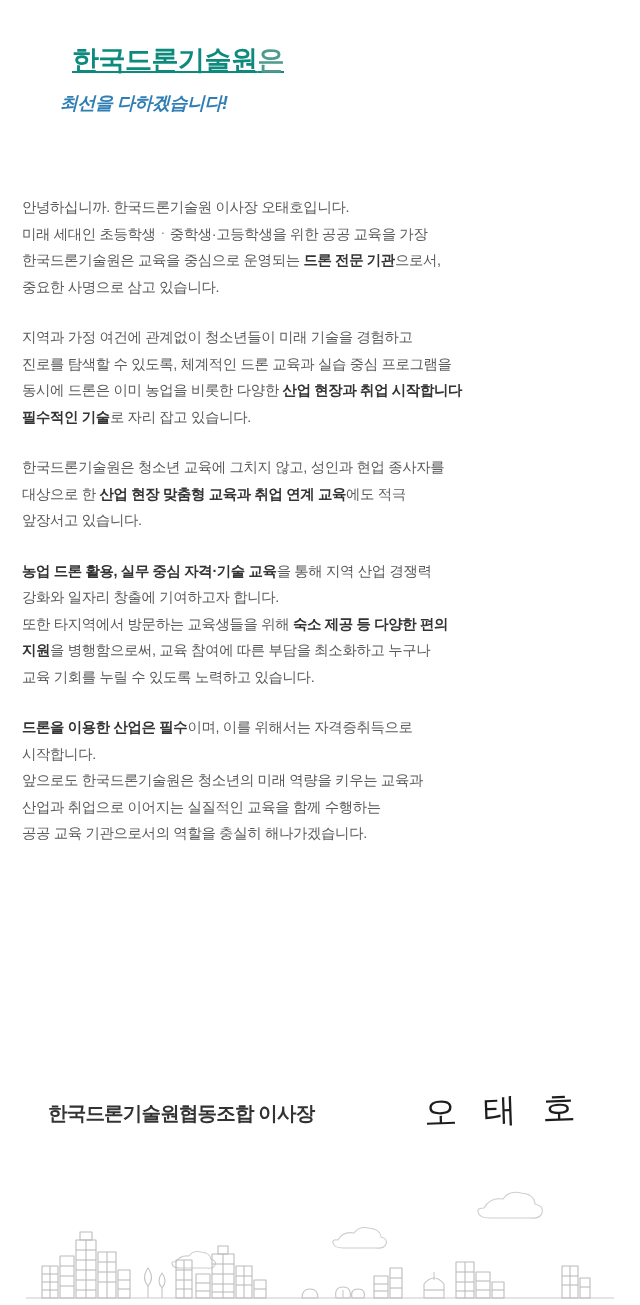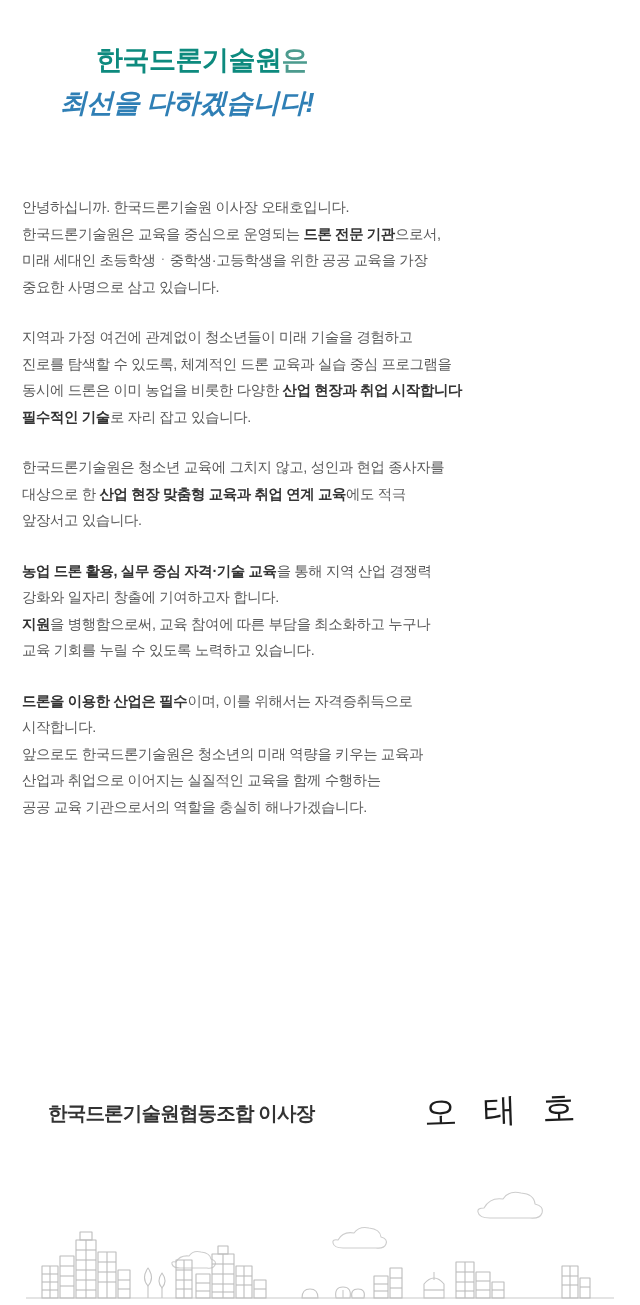--- a/index.html
+++ b/index.html
@@ -28,32 +28,33 @@
     top: 40px;
     left: 0;
     width: 640px;
   }
   .heading-line {
     font-family: "Liberation Sans", sans-serif;
     font-weight: bold;
     letter-spacing: -0.5px;
   }
   .heading-line-1 {
-    padding-left: 96px;
+    padding-left: 72px;
     font-size: 27px;
     line-height: 40px;
     color: #0d8a7e;
+    text-decoration: underline;
   }
   .heading-line-1 .tail {
     color: #4c9b8e;
     font-weight: bold;
   }
   .heading-line-2 {
     padding-left: 60px;
-    font-size: 27px;
+    font-size: 18px;
     line-height: 46px;
     color: #2f7fb5;
     font-style: italic;
   }
 
   
   .body-copy {
     position: absolute;
     top: 194px;
     left: 22px;
@@ -129,41 +130,42 @@
     <div class="heading-line heading-line-1">
       <span>한국드론기술원</span><span class="tail">은</span>
     </div>
     <div class="heading-line heading-line-2">최선을 다하겠습니다!</div>
   </div>
 
   <div class="body-copy">
 
     <p class="para">
       <span class="line"><span>안녕하십니까. 한국드론기술원 이사장 오태호입니다.</span></span>
+      <span class="line"><span>미래 세대인 초등학생ㆍ중학생·고등학생을 위한 공공 교육을 가장</span></span>
       <span class="line"><span>한국드론기술원은 교육을 중심으로 운영되는 </span><b>드론 전문 기관</b><span>으로서,</span></span>
-      <span class="line"><span>미래 세대인 초등학생ㆍ중학생·고등학생을 위한 공공 교육을 가장</span></span>
       <span class="line"><span>중요한 사명으로 삼고 있습니다.</span></span>
     </p>
 
     <p class="para">
       <span class="line"><span>지역과 가정 여건에 관계없이 청소년들이 미래 기술을 경험하고</span></span>
       <span class="line"><span>진로를 탐색할 수 있도록, 체계적인 드론 교육과 실습 중심 프로그램을</span></span>
       <span class="line"><span>동시에 드론은 이미 농업을 비롯한 다양한 </span><b>산업 현장과 취업 시작합니다</b></span>
       <span class="line"><b> 필수적인 기술</b><span>로 자리 잡고 있습니다.</span></span>
     </p>
 
     <p class="para">
       <span class="line"><span>한국드론기술원은 청소년 교육에 그치지 않고, 성인과 현업 종사자를</span></span>
       <span class="line"><span>대상으로 한 </span><b>산업 현장 맞춤형 교육과 취업 연계 교육</b><span>에도 적극</span></span>
       <span class="line"><span>앞장서고 있습니다.</span></span>
     </p>
 
     <p class="para">
       <span class="line"><b>농업 드론 활용, 실무 중심 자격·기술 교육</b><span>을 통해 지역 산업 경쟁력</span></span>
       <span class="line"><span>강화와 일자리 창출에 기여하고자 합니다.</span></span>
+      <span class="line"><span>또한 타지역에서 방문하는 교육생들을 위해 </span><b>숙소 제공 등 다양한 편의</b></span>
       <span class="line"><b>지원</b><span>을 병행함으로써, 교육 참여에 따른 부담을 최소화하고 누구나</span></span>
       <span class="line"><span>교육 기회를 누릴 수 있도록 노력하고 있습니다.</span></span>
     </p>
 
     <p class="para">
       <span class="line"><b>드론을 이용한 산업은 필수</b><span>이며, 이를 위해서는 자격증취득으로</span></span>
       <span class="line"><span>시작합니다.</span></span>
       <span class="line"><span>앞으로도 한국드론기술원은 청소년의 미래 역량을 키우는 교육과</span></span>
       <span class="line"><span>산업과 취업으로 이어지는 실질적인 교육을 함께 수행하는</span></span>
       <span class="line"><span>공공 교육 기관으로서의 역할을 충실히 해나가겠습니다.</span></span>

